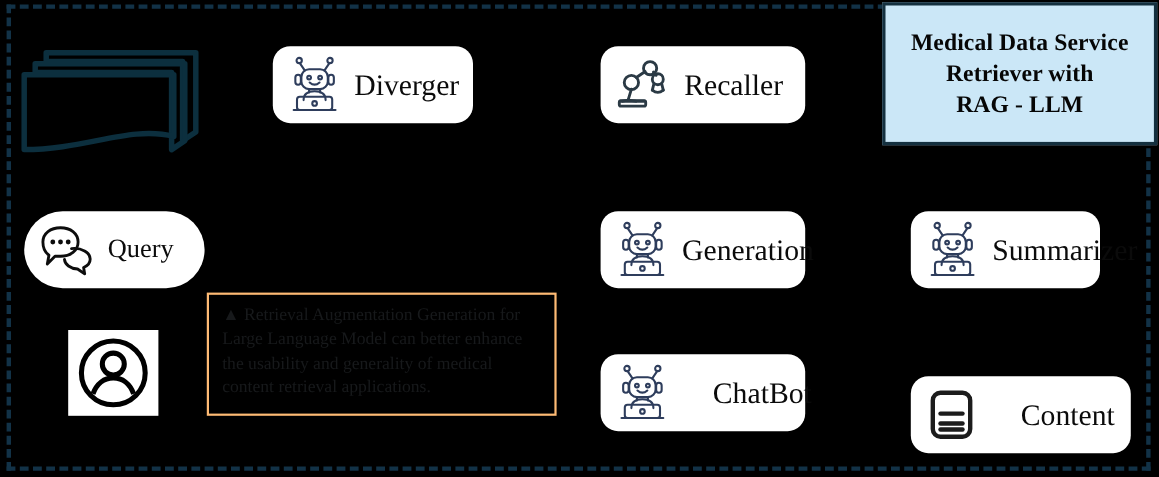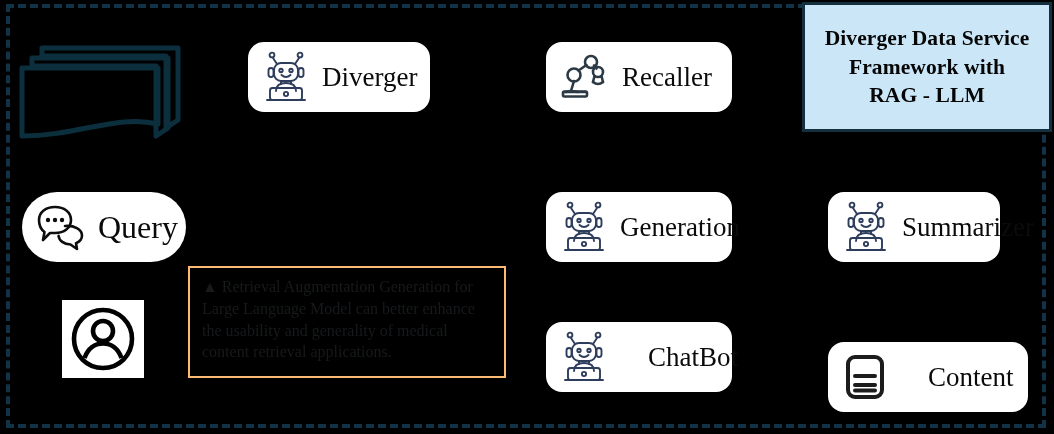--- a/index.html
+++ b/index.html
@@ -97,21 +97,21 @@
   #card-chatbot   {left:546px; top:322px; width:186px; height:70px; padding:0 14px;gap:28px;}
   #card-content   {left:828px; top:342px; width:200px; height:70px; padding:0 16px;gap:24px;}
 
   #card-diverger .label,
   #card-recaller .label,
   #card-retriever .label,
   #card-summarizer .label,
   #card-chatbot .label,
   #card-content .label,
   #card-query .label{ margin-left:12px; }
-  #card-query .label{ font-size:32px; margin-left:10px;}
+  #card-query .label{ font-size:24px; margin-left:10px;}
   #card-content .label{ margin-left:18px;}
 </style>
 </head>
 <body>
 
 <div id="stage">
 
   <div id="dashed-frame"></div>
 
   <div id="docs-stack">
@@ -163,22 +163,22 @@
           <path d="M4 39 H26 L22 39"></path>
           <path d="M6 39 L11 38 L18 39"></path>
           <rect x="3" y="38.5" width="24" height="5" rx="1.5"></rect>
         </g>
       </svg>
     </span>
     <span class="label">Recaller</span>
   </div>
 
   <div id="title-box">
-    <div>Diverger Data Service</div>
-    <div>Framework with</div>
+    <div>Medical Data Service</div>
+    <div>Retriever with</div>
     <div>RAG - LLM</div>
   </div>
 
   <div class="card" id="card-query">
     <span class="icon">
       <svg width="54" height="48" viewBox="0 0 54 48">
         <g fill="none" stroke="#0d0d0d" stroke-width="2.6" stroke-linecap="round" stroke-linejoin="round">
           <path d="M5 17 C5 9 12 4 21 4 C30 4 37 9 37 17 C37 25 30 30 21 30 L16 30 L9 37 L10.5 29 C7 26.5 5 22 5 17 Z"></path>
           <circle cx="14" cy="17" r="2.2" fill="#0d0d0d" stroke="none"></circle>
           <circle cx="21" cy="17" r="2.2" fill="#0d0d0d" stroke="none"></circle>

